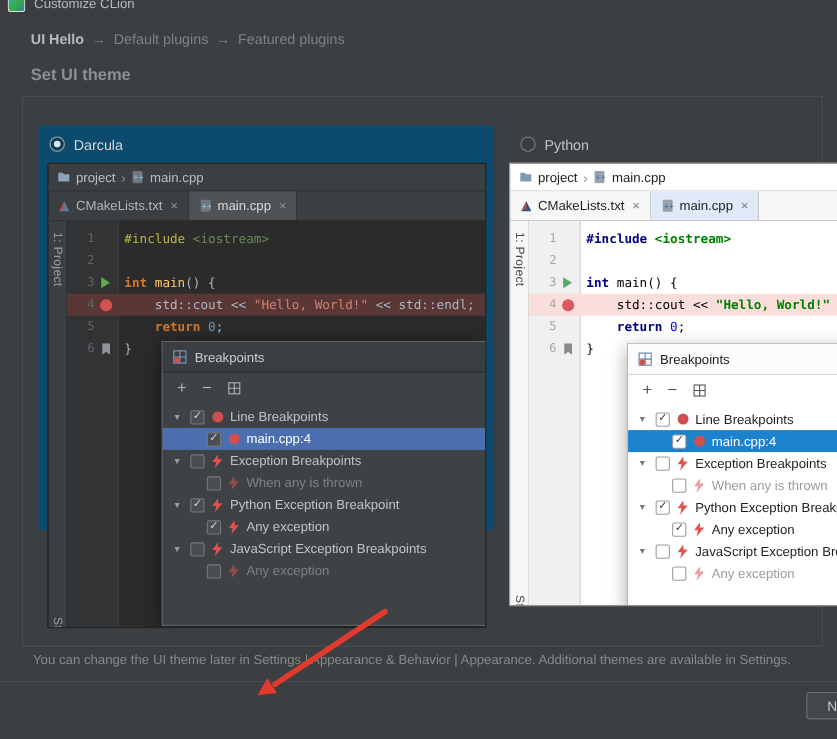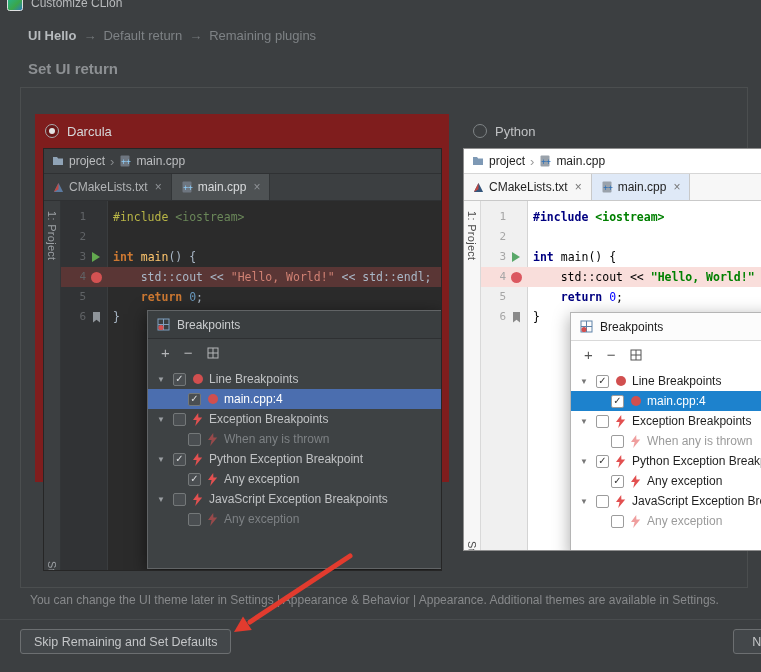--- a/index.html
+++ b/index.html
@@ -14,21 +14,21 @@
   .breadcrumb{position:absolute;left:28px;top:28px;font-size:13px;color:#7e8285;}
   .bc-item{color:#7e8285;}
   .bc-item.active{color:#b7bbbe;font-weight:bold;}
   .bc-sep{margin:0 7px;color:#75797c;}
   .page-title{position:absolute;left:28px;top:60px;font-size:15px;font-weight:bold;color:#8d9093;}
 
   
   .content-panel{position:absolute;left:20px;top:87px;width:726px;height:499px;border:1px solid rgba(255,255,255,0.08);}
 
   .theme-card{position:absolute;}
-  .darcula-card{left:34px;top:113px;width:414px;height:368px;background:#7f1d1d;}
+  .darcula-card{left:34px;top:113px;width:414px;height:368px;background:#0c4a6e;}
   .light-card{left:462px;top:113px;width:398px;height:440px;background:transparent;}
 
   .radio-row{position:absolute;left:10px;top:8px;display:flex;align-items:center;gap:8px;height:18px;}
   .radio{width:14px;height:14px;border-radius:50%;border:1px solid #a9acae;box-sizing:border-box;
          display:flex;align-items:center;justify-content:center;background:rgba(0,0,0,0.15);}
   .light-card .radio{border-color:#7f8486;background:transparent;}
   .radio .dot{width:6px;height:6px;border-radius:50%;background:#e3e4e5;}
   .radio-label{font-size:13px;color:#d5d7d9;}
   .light-card .radio-label{color:#c0c2c4;}
 
@@ -158,24 +158,24 @@
               <stop offset="1" stop-color="#2a79c0"></stop>
             </linearGradient>
           </defs>
       <rect x="0.5" y="0.5" width="15" height="15" rx="2" fill="url(#lg)" stroke="#dfe1e2"></rect>
         </svg>
     </span>
     <span class="win-title">Customize CLion</span>
   </div>
 
   <div class="breadcrumb">
-    <span class="bc-item active">UI Hello</span><span class="bc-sep">→</span><span class="bc-item">Default return</span><span class="bc-sep">→</span><span class="bc-item">Remaining plugins</span>
+    <span class="bc-item active">UI Hello</span><span class="bc-sep">→</span><span class="bc-item">Default plugins</span><span class="bc-sep">→</span><span class="bc-item">Featured plugins</span>
   </div>
 
-  <div class="page-title">Set UI return</div>
+  <div class="page-title">Set UI theme</div>
 
   <div class="content-panel">
 
     <div class="theme-card darcula-card" style="left:14px;top:26px;">
       <div class="radio-row">
         <span class="radio sel">
             <span class="dot"></span>
           </span>
         <span class="radio-label">Darcula</span>
       </div>
@@ -499,21 +499,20 @@
               </div>
             </div>
         </div>
       </div>
     </div>
 
   </div>
 
   <div class="hint">You can change the UI theme later in Settings | Appearance &amp; Behavior | Appearance. Additional themes are available in Settings.</div>
   <div class="footer-sep"></div>
-  <button class="btn skip-btn">Skip Remaining and Set Defaults</button>
   <button class="btn next-btn">Next</button>
 
   <svg class="annot-arrow" width="160" height="100">
     <line x1="140" y1="8" x2="40" y2="74" stroke="#e23b2e" stroke-width="5" stroke-linecap="round"></line>
     <polygon points="24,84 41.8,81.9 33,68.5" fill="#e23b2e"></polygon>
   </svg>
 
 </div>
 
 </body></html>

